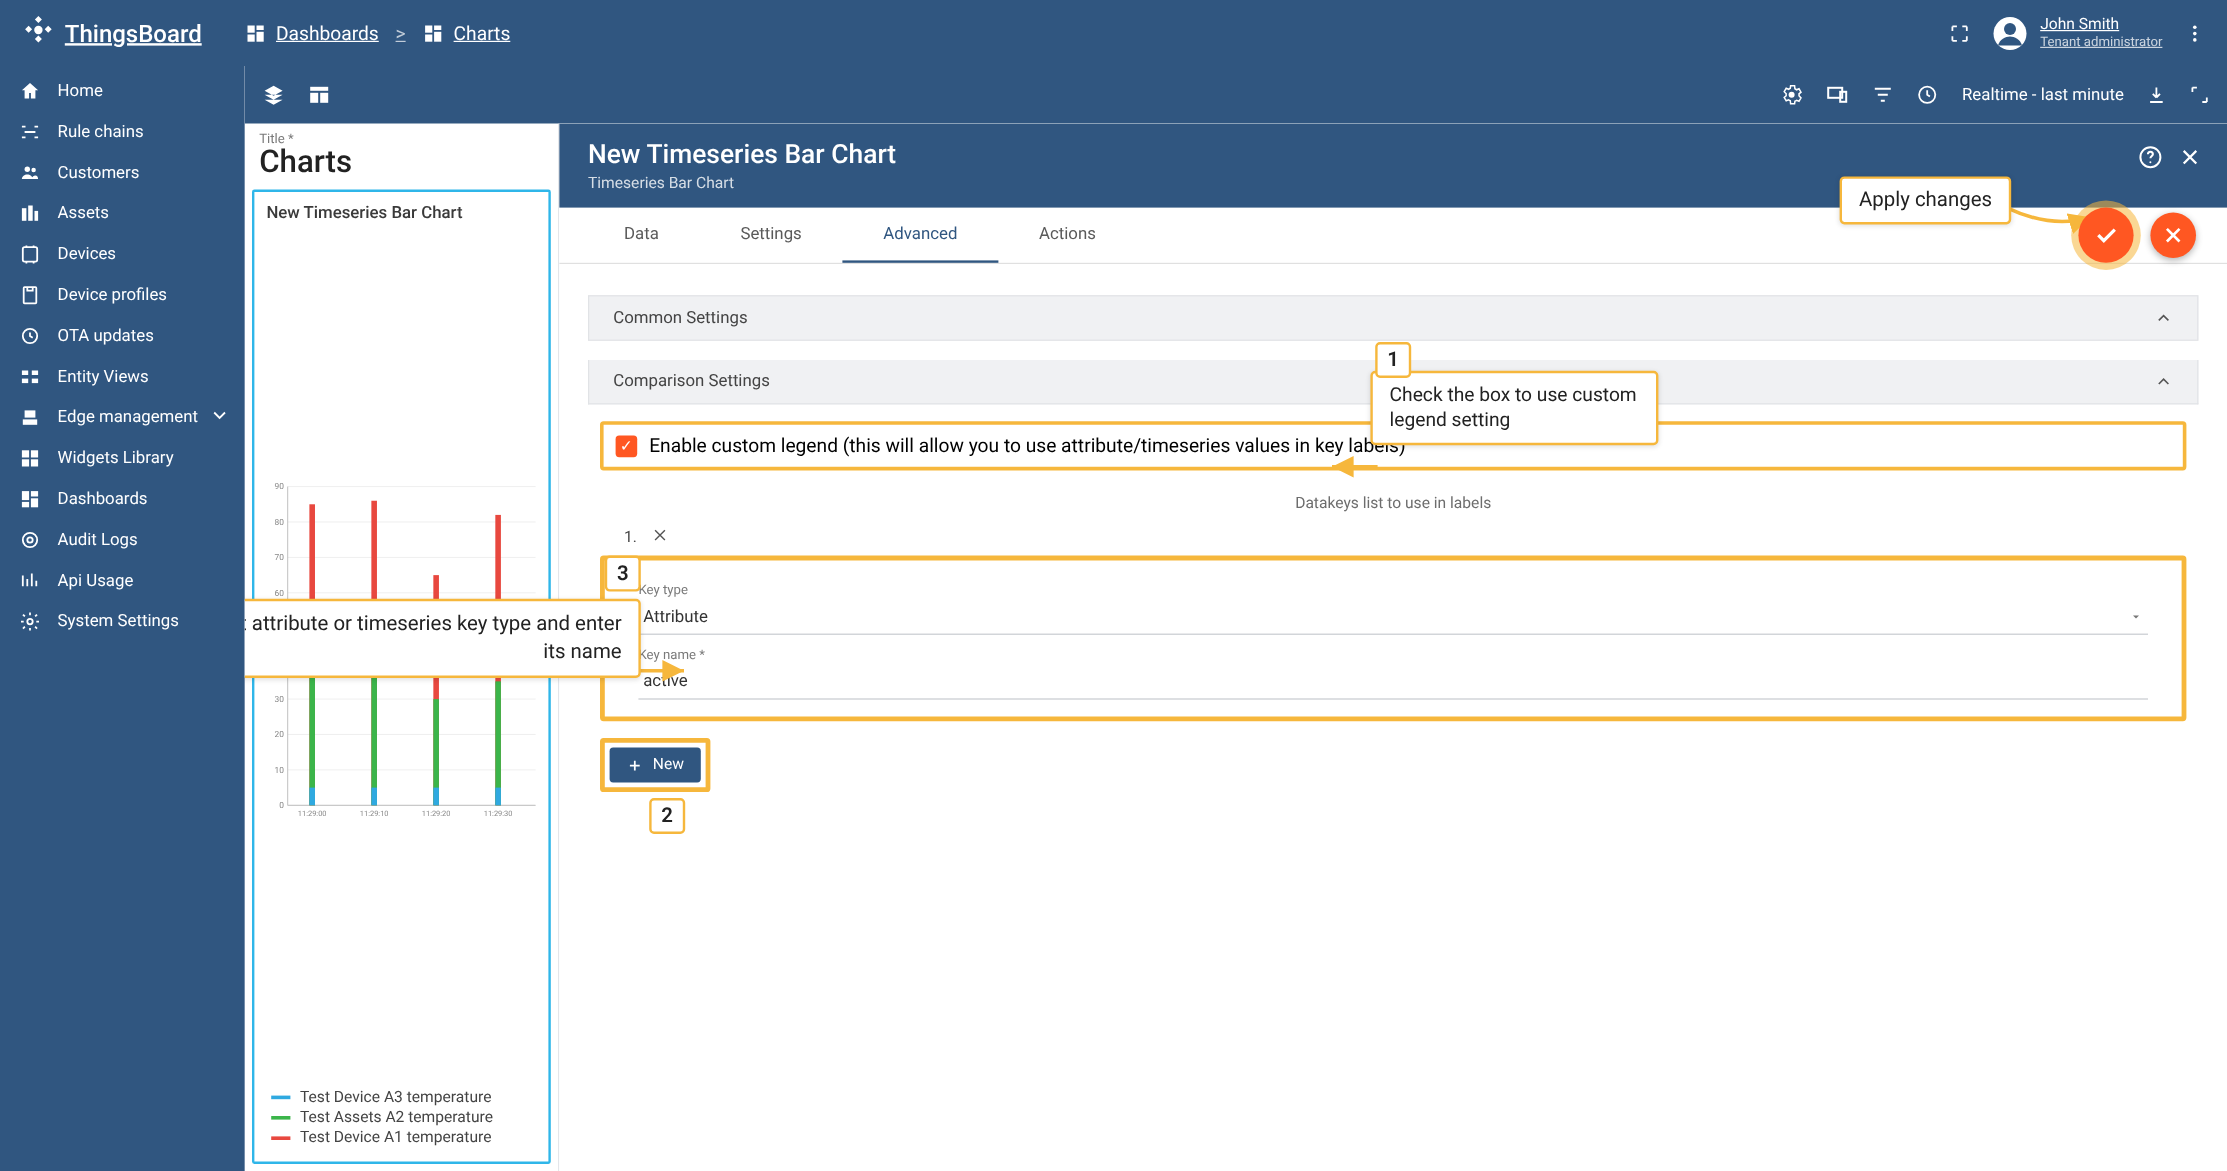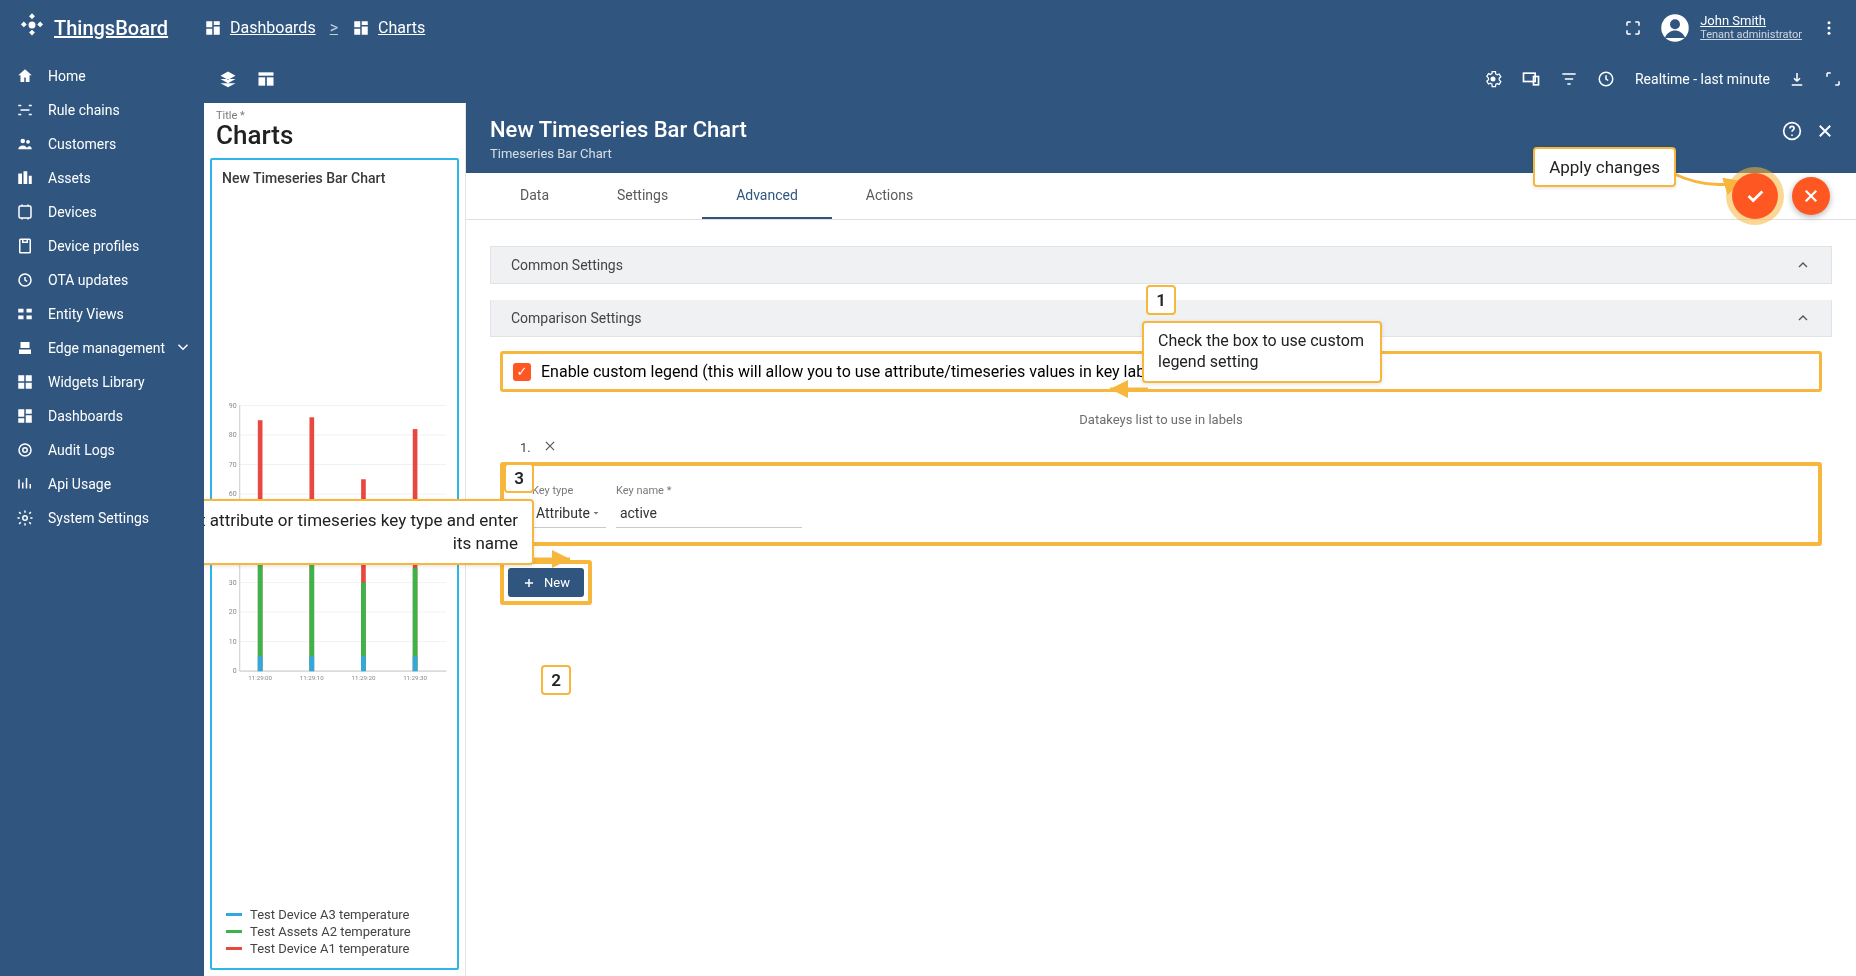--- a/index.html
+++ b/index.html
@@ -63,21 +63,21 @@
   .tabs{display:flex;background:#fff;border-bottom:1px solid #e0e0e0;padding:0 20px;}
   .tab{padding:14px 34px;font-size:14px;color:#5a5a5a;cursor:pointer;border-bottom:2px solid transparent;}
   .tab.active{color:#305680;border-bottom-color:#305680;}
   .sections{padding:10px 24px 30px;}
   .section-head{background:#f0f1f3;border:1px solid #e1e3e6;padding:10px 20px;font-size:14px;color:#444;display:flex;align-items:center;justify-content:space-between;cursor:pointer;margin-top:16px;}
   .section-head + .section-head{border-top:none;}
   .section-body{padding:14px 10px 10px;}
   .checkbox-row{display:flex;align-items:center;gap:10px;padding:8px 10px;border:3px solid var(--highlight);border-radius:3px;}
   .chk{width:18px;height:18px;background:var(--tb-orange);border-radius:3px;display:flex;align-items:center;justify-content:center;color:#fff;font-size:13px;}
   .subhead{font-size:13px;color:#6d6d6d;margin:20px 4px 12px;text-align:center;}
-  .datakey-block{border:4px solid var(--highlight);border-radius:3px;padding:18px 28px 14px;display:flex;flex-direction:row;gap:10px;position:relative;}
+  .datakey-block{border:4px solid var(--highlight);border-radius:3px;padding:18px 28px 14px;display:flex;flex-direction:column;gap:10px;position:relative;}
   .field-lbl{font-size:11px;color:#7a7a7a;margin-bottom:2px;}
   .field-input{width:100%;border:none;border-bottom:1px solid #c7cbd0;padding:6px 4px;font-size:14px;color:#333;background:transparent;outline:none;}
   .field-select{display:flex;align-items:center;justify-content:space-between;}
   .list-row{display:flex;align-items:center;gap:12px;margin:6px 0 6px 20px;font-size:13px;color:#444;}
   .new-btn-wrap{margin-top:14px;display:inline-flex;border:4px solid var(--highlight);border-radius:3px;padding:4px;}
   .new-btn{background:var(--tb-blue);color:#fff;border:none;padding:7px 14px;font-size:13px;border-radius:3px;display:flex;align-items:center;gap:8px;cursor:pointer;}
   
   .callout{position:absolute;background:#fff;border:2px solid var(--highlight);border-radius:4px;padding:8px 14px;font-size:17px;color:#222;box-shadow:0 1px 4px rgba(0,0,0,.12);z-index:50;white-space:nowrap;}
   .badge-num{position:absolute;background:#fff;border:2px solid var(--highlight);border-radius:4px;width:30px;height:30px;display:flex;align-items:center;justify-content:center;font-size:17px;font-weight:600;color:#222;z-index:51;}
   .arrow{position:absolute;z-index:49;}
@@ -474,21 +474,21 @@
     <div class="arrow" style="right:106px;top:108px;"><svg width="80" height="30">
           <defs>
             <marker id="ah1" markerWidth="8" markerHeight="8" refX="6" refY="3" orient="auto">
               <path d="M0 0L6 3L0 6z" fill="#f6b73c"></path>
             </marker>
           </defs>
           <path d="M2 10 Q40 28 72 18" fill="none" stroke="#f6b73c" stroke-width="3" marker-end="url(#ah1)"></path>
         </svg></div>
 
     <div class="badge-num" style="left:942px;top:230px;">1</div>
-    <div class="callout" style="left:938px;top:266px;white-space:normal;width:240px;font-size:16px;line-height:1.3;">Check the box to use custom legend setting</div>
+    <div class="callout" style="left:938px;top:254px;white-space:normal;width:240px;font-size:16px;line-height:1.3;">Check the box to use custom legend setting</div>
     <div class="arrow" style="left:900px;top:328px;"><svg width="50" height="20">
           <defs>
             <marker id="ah2" markerWidth="8" markerHeight="8" refX="6" refY="3" orient="auto">
               <path d="M0 0L6 3L0 6z" fill="#f6b73c"></path>
             </marker>
           </defs>
           <path d="M44 6 Q20 6 6 6" fill="none" stroke="#f6b73c" stroke-width="3" marker-end="url(#ah2)"></path>
         </svg></div>
 
     <div class="badge-num" style="left:300px;top:408px;">3</div>

